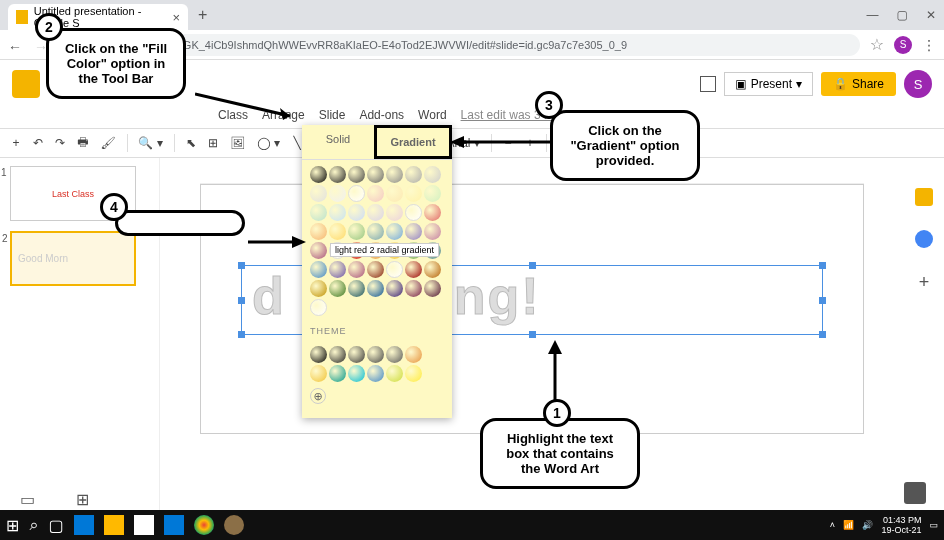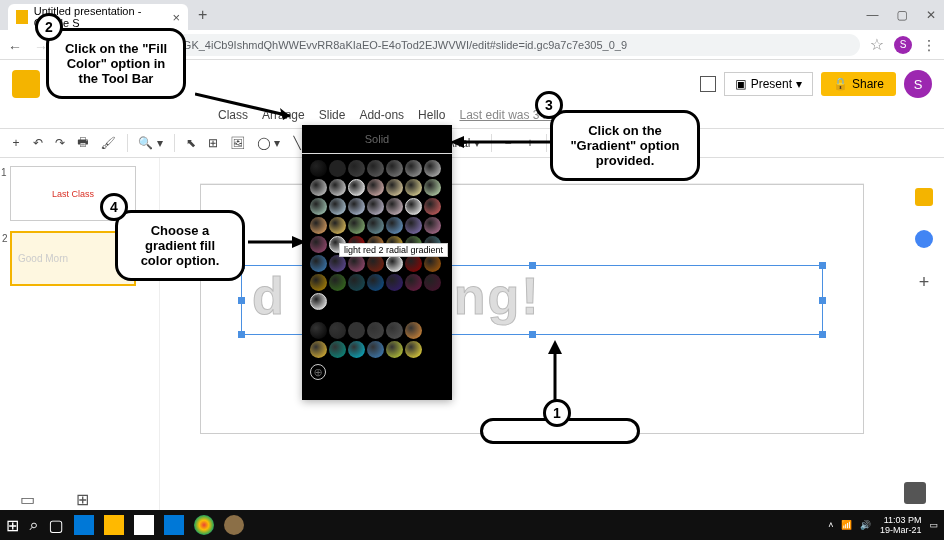--- a/index.html
+++ b/index.html
@@ -54,21 +54,21 @@
 .h-tl { top: -4px; left: -4px; } .h-tr { top: -4px; right: -4px; }
 .h-bl { bottom: -4px; left: -4px; } .h-br { bottom: -4px; right: -4px; }
 .h-tm { top: -4px; left: 50%; margin-left: -3px; }
 .h-bm { bottom: -4px; left: 50%; margin-left: -3px; }
 .h-ml { top: 50%; left: -4px; margin-top: -3px; }
 .h-mr { top: 50%; right: -4px; margin-top: -3px; }
 
 .right-rail { width: 40px; padding-top: 30px; display: flex; flex-direction: column; gap: 24px; align-items: center; }
 .rail-icon { width: 18px; height: 18px; border-radius: 3px; }
 
-.color-popup { position: absolute; top: 125px; left: 302px; width: 150px; background: #000000; box-shadow: 0 2px 8px rgba(0,0,0,.3); z-index: 10; padding-bottom: 20px; }
+.color-popup { position: absolute; top: 125px; left: 302px; width: 150px; background: #fef9c3; box-shadow: 0 2px 8px rgba(0,0,0,.3); z-index: 10; padding-bottom: 14px; }
 .popup-tabs { display: flex; border-bottom: 1px solid #ddd; }
 .popup-tab { flex: 1; text-align: center; padding: 8px 0; font-size: 11px; color: #666; }
 .popup-tab.active { border: 3px solid #000; font-weight: bold; }
 .swatch-grid { display: flex; flex-wrap: wrap; gap: 2px; padding: 6px 8px; }
 .swatch-big { width: 17px; height: 17px; border-radius: 50%; }
 .tooltip { position: absolute; background: #fff; border: 1px solid #ccc; font-size: 9px; padding: 1px 4px; white-space: nowrap; }
 .section-label { font-size: 9px; color: #888; letter-spacing: 1px; padding: 4px 8px; }
 .custom-add { width: 16px; height: 16px; border: 1px solid #ccc; border-radius: 50%; margin-left: 8px; text-align: center; font-size: 11px; line-height: 14px; color: #666; }
 
 .speaker-notes { height: 28px; border-top: 1px solid #ddd; padding: 6px 160px; font-size: 11px; color: #888; }
@@ -126,21 +126,21 @@
     <span class="btn-share">🔒 <span>Share</span></span>
     <span class="avatar-big">S</span>
   </div>
 </div>
 
 <div class="menu-bar" style="margin-left:170px">
   <span>Class</span>
   <span>Arrange</span>
   <span>Slide</span>
   <span>Add-ons</span>
-  <span>Hello</span>
+  <span>Word</span>
   <span class="edit-info">Last edit was 3 minutes ago</span>
 </div>
 
 <div class="toolbar">
   <span class="tb-btn">+</span>
   <span class="tb-btn">↶</span>
   <span class="tb-btn">↷</span>
   <span class="tb-btn">🖶</span>
   <span class="tb-btn">🖌</span>
   <span class="tb-sep"></span>
@@ -199,20 +199,21 @@
   <div class="right-rail">
     <div class="rail-icon" style="background:#f4b400"></div>
     <div class="rail-icon" style="background:#4285f4;border-radius:50%"></div>
     <div class="rail-icon" style="color:#555;font-size:18px;text-align:center">+</div>
   </div>
 </div>
 
 <div class="color-popup">
   <div class="popup-tabs">
     <div class="popup-tab">Solid</div>
+    <div class="popup-tab active">Gradient</div>
   </div>
   <div class="swatch-grid" id="swatches-main">
       <span class="swatch-big" style="background: radial-gradient(circle at 35% 35%, rgba(255, 255, 255, 0.133), rgb(0, 0, 0));"></span>
       <span class="swatch-big" style="background: radial-gradient(circle at 35% 35%, rgba(255, 255, 255, 0.133), rgb(34, 34, 34));"></span>
       <span class="swatch-big" style="background: radial-gradient(circle at 35% 35%, rgba(255, 255, 255, 0.133), rgb(68, 68, 68));"></span>
       <span class="swatch-big" style="background: radial-gradient(circle at 35% 35%, rgba(255, 255, 255, 0.133), rgb(102, 102, 102));"></span>
       <span class="swatch-big" style="background: radial-gradient(circle at 35% 35%, rgba(255, 255, 255, 0.133), rgb(136, 136, 136));"></span>
       <span class="swatch-big" style="background: radial-gradient(circle at 35% 35%, rgba(255, 255, 255, 0.133), rgb(170, 170, 170));"></span>
       <span class="swatch-big" style="background: radial-gradient(circle at 35% 35%, rgba(255, 255, 255, 0.133), rgb(204, 204, 204));"></span>
       <span class="swatch-big" style="background: radial-gradient(circle at 35% 35%, rgba(255, 255, 255, 0.133), rgb(224, 224, 224));"></span>
@@ -252,21 +253,22 @@
       <span class="swatch-big" style="background: radial-gradient(circle at 35% 35%, rgba(255, 255, 255, 0.133), rgb(180, 95, 6));"></span>
       <span class="swatch-big" style="background: radial-gradient(circle at 35% 35%, rgba(255, 255, 255, 0.133), rgb(191, 144, 0));"></span>
       <span class="swatch-big" style="background: radial-gradient(circle at 35% 35%, rgba(255, 255, 255, 0.133), rgb(56, 118, 29));"></span>
       <span class="swatch-big" style="background: radial-gradient(circle at 35% 35%, rgba(255, 255, 255, 0.133), rgb(19, 79, 92));"></span>
       <span class="swatch-big" style="background: radial-gradient(circle at 35% 35%, rgba(255, 255, 255, 0.133), rgb(11, 83, 148));"></span>
       <span class="swatch-big" style="background: radial-gradient(circle at 35% 35%, rgba(255, 255, 255, 0.133), rgb(53, 28, 117));"></span>
       <span class="swatch-big" style="background: radial-gradient(circle at 35% 35%, rgba(255, 255, 255, 0.133), rgb(116, 27, 71));"></span>
       <span class="swatch-big" style="background: radial-gradient(circle at 35% 35%, rgba(255, 255, 255, 0.133), rgb(76, 17, 48));"></span>
       <span class="swatch-big" style="background: radial-gradient(circle at 35% 35%, rgba(255, 255, 255, 0.133), rgb(255, 255, 255)); border: 1px solid rgb(221, 221, 221);"></span>
     </div>
-  <div class="tooltip" style="top:118px;left:37px">light red 2 radial gradient</div>
+  <div class="tooltip" style="top:118px;left:28px">light red 2 radial gradient</div>
+  <div class="section-label">THEME</div>
   <div class="swatch-grid" id="swatches-theme" style="width:130px">
       <span class="swatch-big" style="background: radial-gradient(circle at 35% 35%, rgba(255, 255, 255, 0.2), rgb(0, 0, 0));"></span>
       <span class="swatch-big" style="background: radial-gradient(circle at 35% 35%, rgba(255, 255, 255, 0.2), rgb(34, 34, 34));"></span>
       <span class="swatch-big" style="background: radial-gradient(circle at 35% 35%, rgba(255, 255, 255, 0.2), rgb(51, 51, 51));"></span>
       <span class="swatch-big" style="background: radial-gradient(circle at 35% 35%, rgba(255, 255, 255, 0.2), rgb(68, 68, 68));"></span>
       <span class="swatch-big" style="background: radial-gradient(circle at 35% 35%, rgba(255, 255, 255, 0.2), rgb(85, 85, 85));"></span>
       <span class="swatch-big" style="background: radial-gradient(circle at 35% 35%, rgba(255, 255, 255, 0.2), rgb(230, 145, 56));"></span>
       <span class="swatch-big" style="background: radial-gradient(circle at 35% 35%, rgba(255, 255, 255, 0.2), rgb(241, 194, 50));"></span>
       <span class="swatch-big" style="background: radial-gradient(circle at 35% 35%, rgba(255, 255, 255, 0.2), rgb(0, 150, 136));"></span>
       <span class="swatch-big" style="background: radial-gradient(circle at 35% 35%, rgba(255, 255, 255, 0.2), rgb(0, 188, 212));"></span>
@@ -280,24 +282,24 @@
 <div class="callout" style="top:28px;left:46px;width:140px">
   <div class="callout-num" style="top:-18px;left:-14px">2</div>
   <span>Click on the "Fill Color" option in the Tool Bar</span>
 </div>
 <div class="callout" style="top:110px;left:550px;width:150px">
   <div class="callout-num" style="top:-22px;left:-18px">3</div>
   <span>Click on the "Gradient" option provided.</span>
 </div>
 <div class="callout" style="top:210px;left:115px;width:130px">
   <div class="callout-num" style="top:-20px;left:-18px">4</div>
-  <span>Choose a gradient fill color option.</span>
 </div>
 <div class="callout" style="top:418px;left:480px;width:160px">
   <div class="callout-num" style="top:-22px;left:60px">1</div>
+  <span>Highlight the text box that contains the Word Art</span>
 </div>
 
 <svg class="arrow-svg" style="top:88px;left:195px" width="110" height="40">
     <line x1="0" y1="6" x2="95" y2="28" stroke="#000" stroke-width="3"></line>
     <polygon points="95,28 85,20 88,32" fill="#000"></polygon>
   </svg>
 <svg class="arrow-svg" style="top:132px;left:450px" width="100" height="20">
     <line x1="100" y1="10" x2="12" y2="10" stroke="#000" stroke-width="3"></line>
     <polygon points="0,10 14,4 14,16" fill="#000"></polygon>
   </svg>
@@ -326,18 +328,18 @@
   <span class="tb-icon" style="background:#ffb900"></span>
   <span class="tb-icon" style="background:#fff"></span>
   <span class="tb-icon" style="background:#0078d7"></span>
   <span class="tb-icon" style="background:radial-gradient(#ea4335,#fbbc05,#34a853,#4285f4);border-radius:50%"></span>
   <span class="tb-icon" style="background:#8b6f47;border-radius:50%"></span>
   <div class="tb-right">
     <span>˄</span>
     <span>📶</span>
     <span>🔊</span>
     <div>
-      <div>11:03 PM</div>
-      <div>19-Mar-21</div>
+      <div>01:43 PM</div>
+      <div>19-Oct-21</div>
     </div>
     <span>▭</span>
   </div>
 </div>
 
 </body></html>

